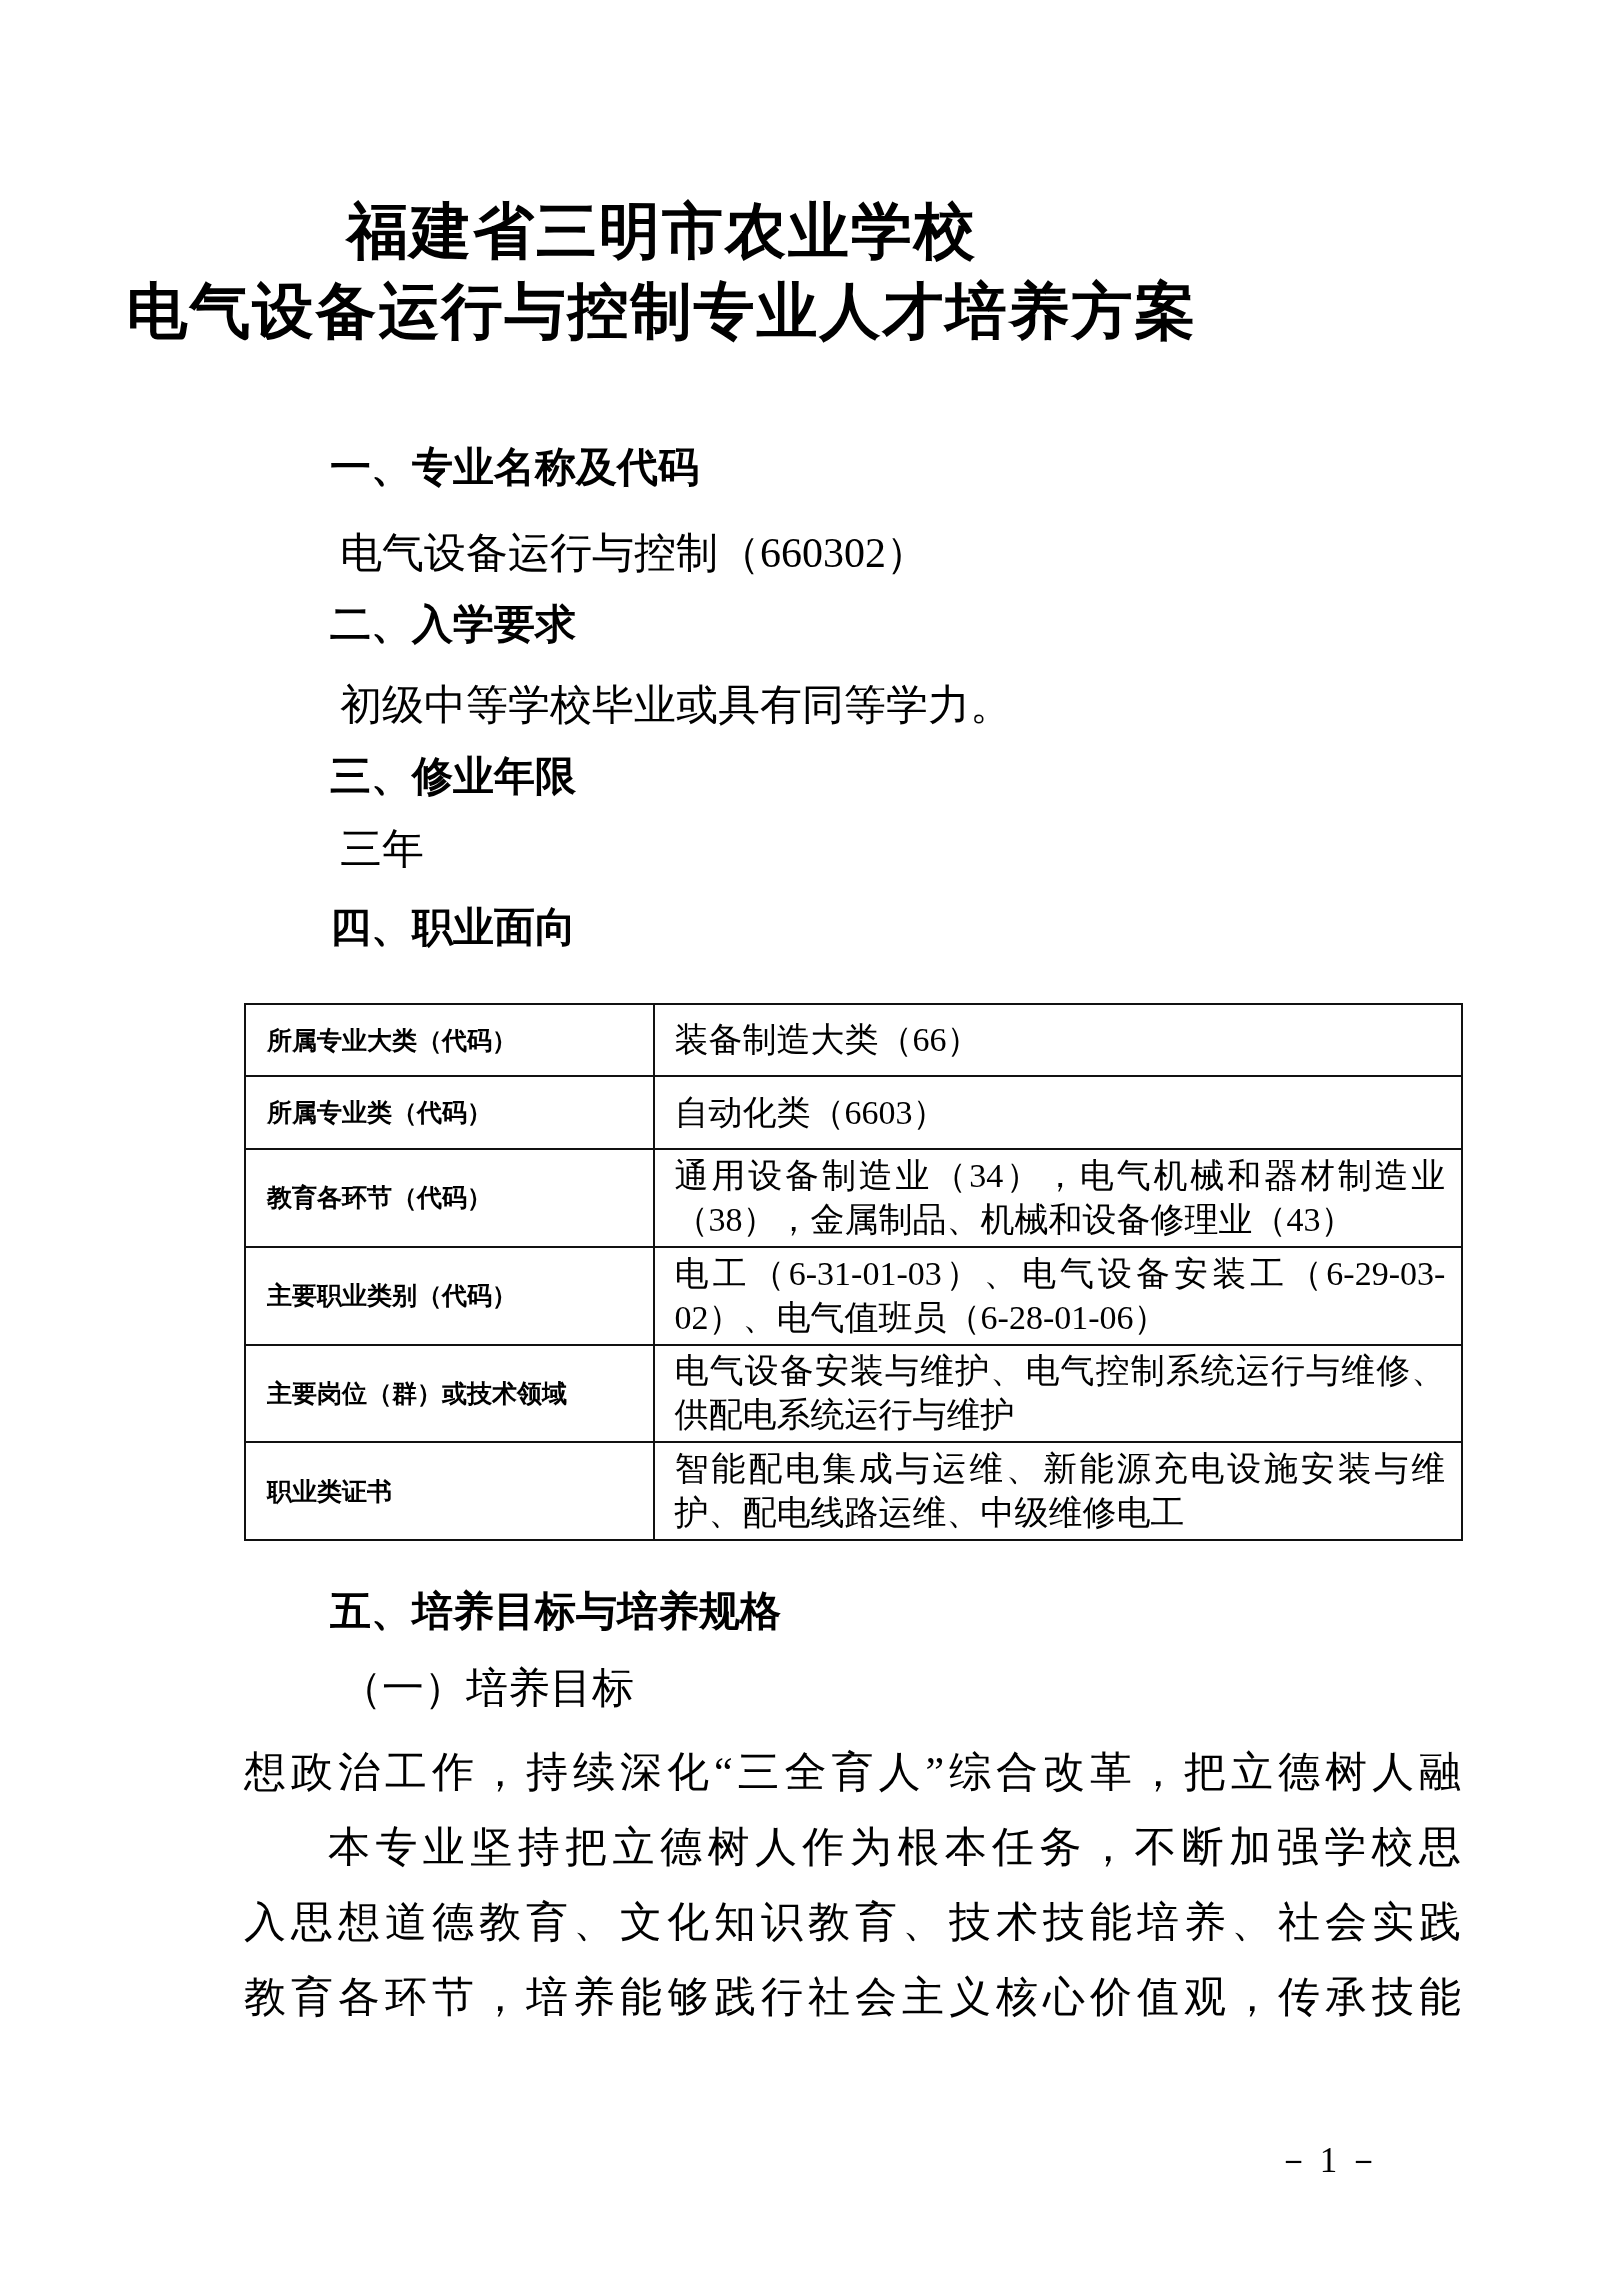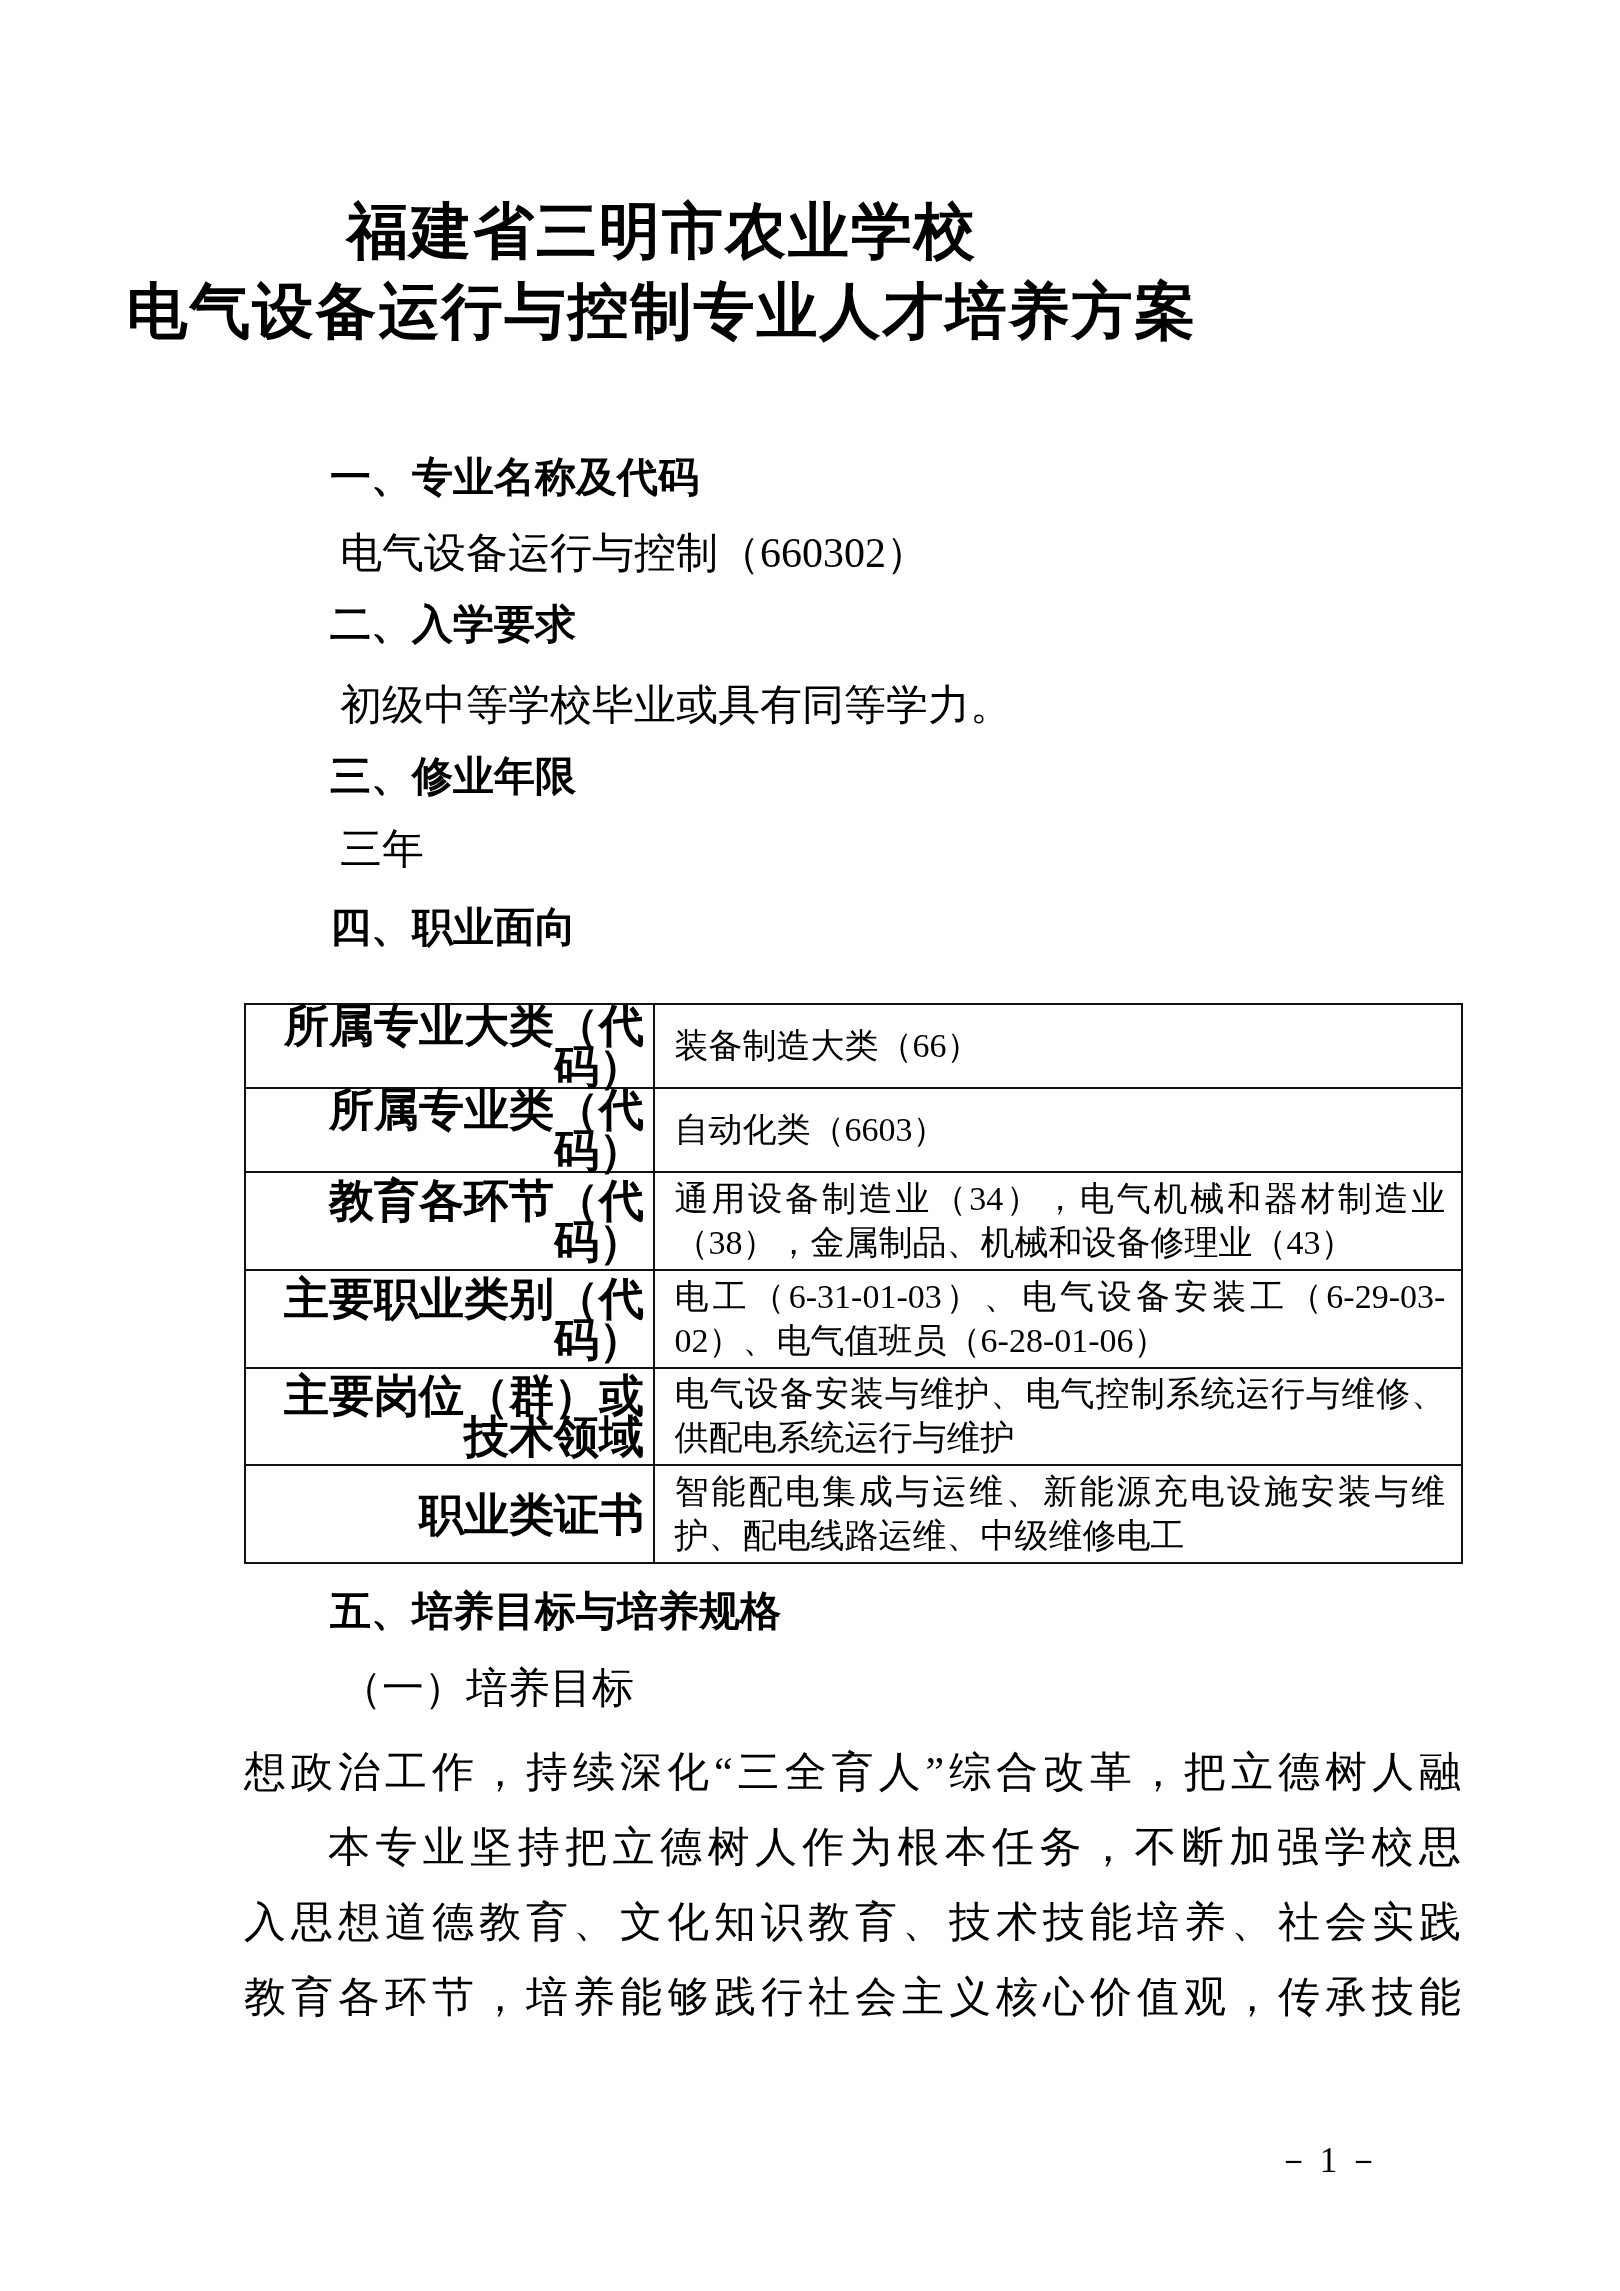--- a/index.html
+++ b/index.html
@@ -54,26 +54,26 @@
     width: 1216px;
     border-collapse: collapse;
     table-layout: fixed;
   }
   .jobs-table td {
     border: 2.9px solid #111111;
     padding: 0;
     vertical-align: middle;
   }
   .jobs-table td.label-cell {
-    text-align: right;
+    text-align: left;
     font-family: "Liberation Sans", "DejaVu Sans", sans-serif;
     font-weight: 700;
-    font-size: 45px;
+    font-size: 25px;
     line-height: 41px;
-    padding: 0 9px;
+    padding: 0 21px;
   }
   .jobs-table td.value-cell {
     text-align: justify;
     font-family: "Liberation Serif", "DejaVu Serif", serif;
     font-weight: 400;
     font-size: 34px;
     line-height: 44px;
     padding: 3.9px 15.7px 3.9px 19.6px;
   }
   .para {
@@ -107,21 +107,21 @@
 </head>
 <body>
 
 <div class="page">
 
   <div class="doc-title">
     <div>福建省三明市农业学校</div>
     <div>电气设备运行与控制专业人才培养方案</div>
   </div>
 
-  <div class="h-num" style="top:454px">一、专业名称及代码</div>
+  <div class="h-num" style="top:444px">一、专业名称及代码</div>
   <div class="body-line" style="top:529px">电气设备运行与控制（660302）</div>
 
   <div class="h-num" style="top:601px">二、入学要求</div>
   <div class="body-line" style="top:681px">初级中等学校毕业或具有同等学力。</div>
 
   <div class="h-num" style="top:753px">三、修业年限</div>
   <div class="body-line" style="top:825px">三年</div>
 
   <div class="h-num" style="top:904px">四、职业面向</div>
 

